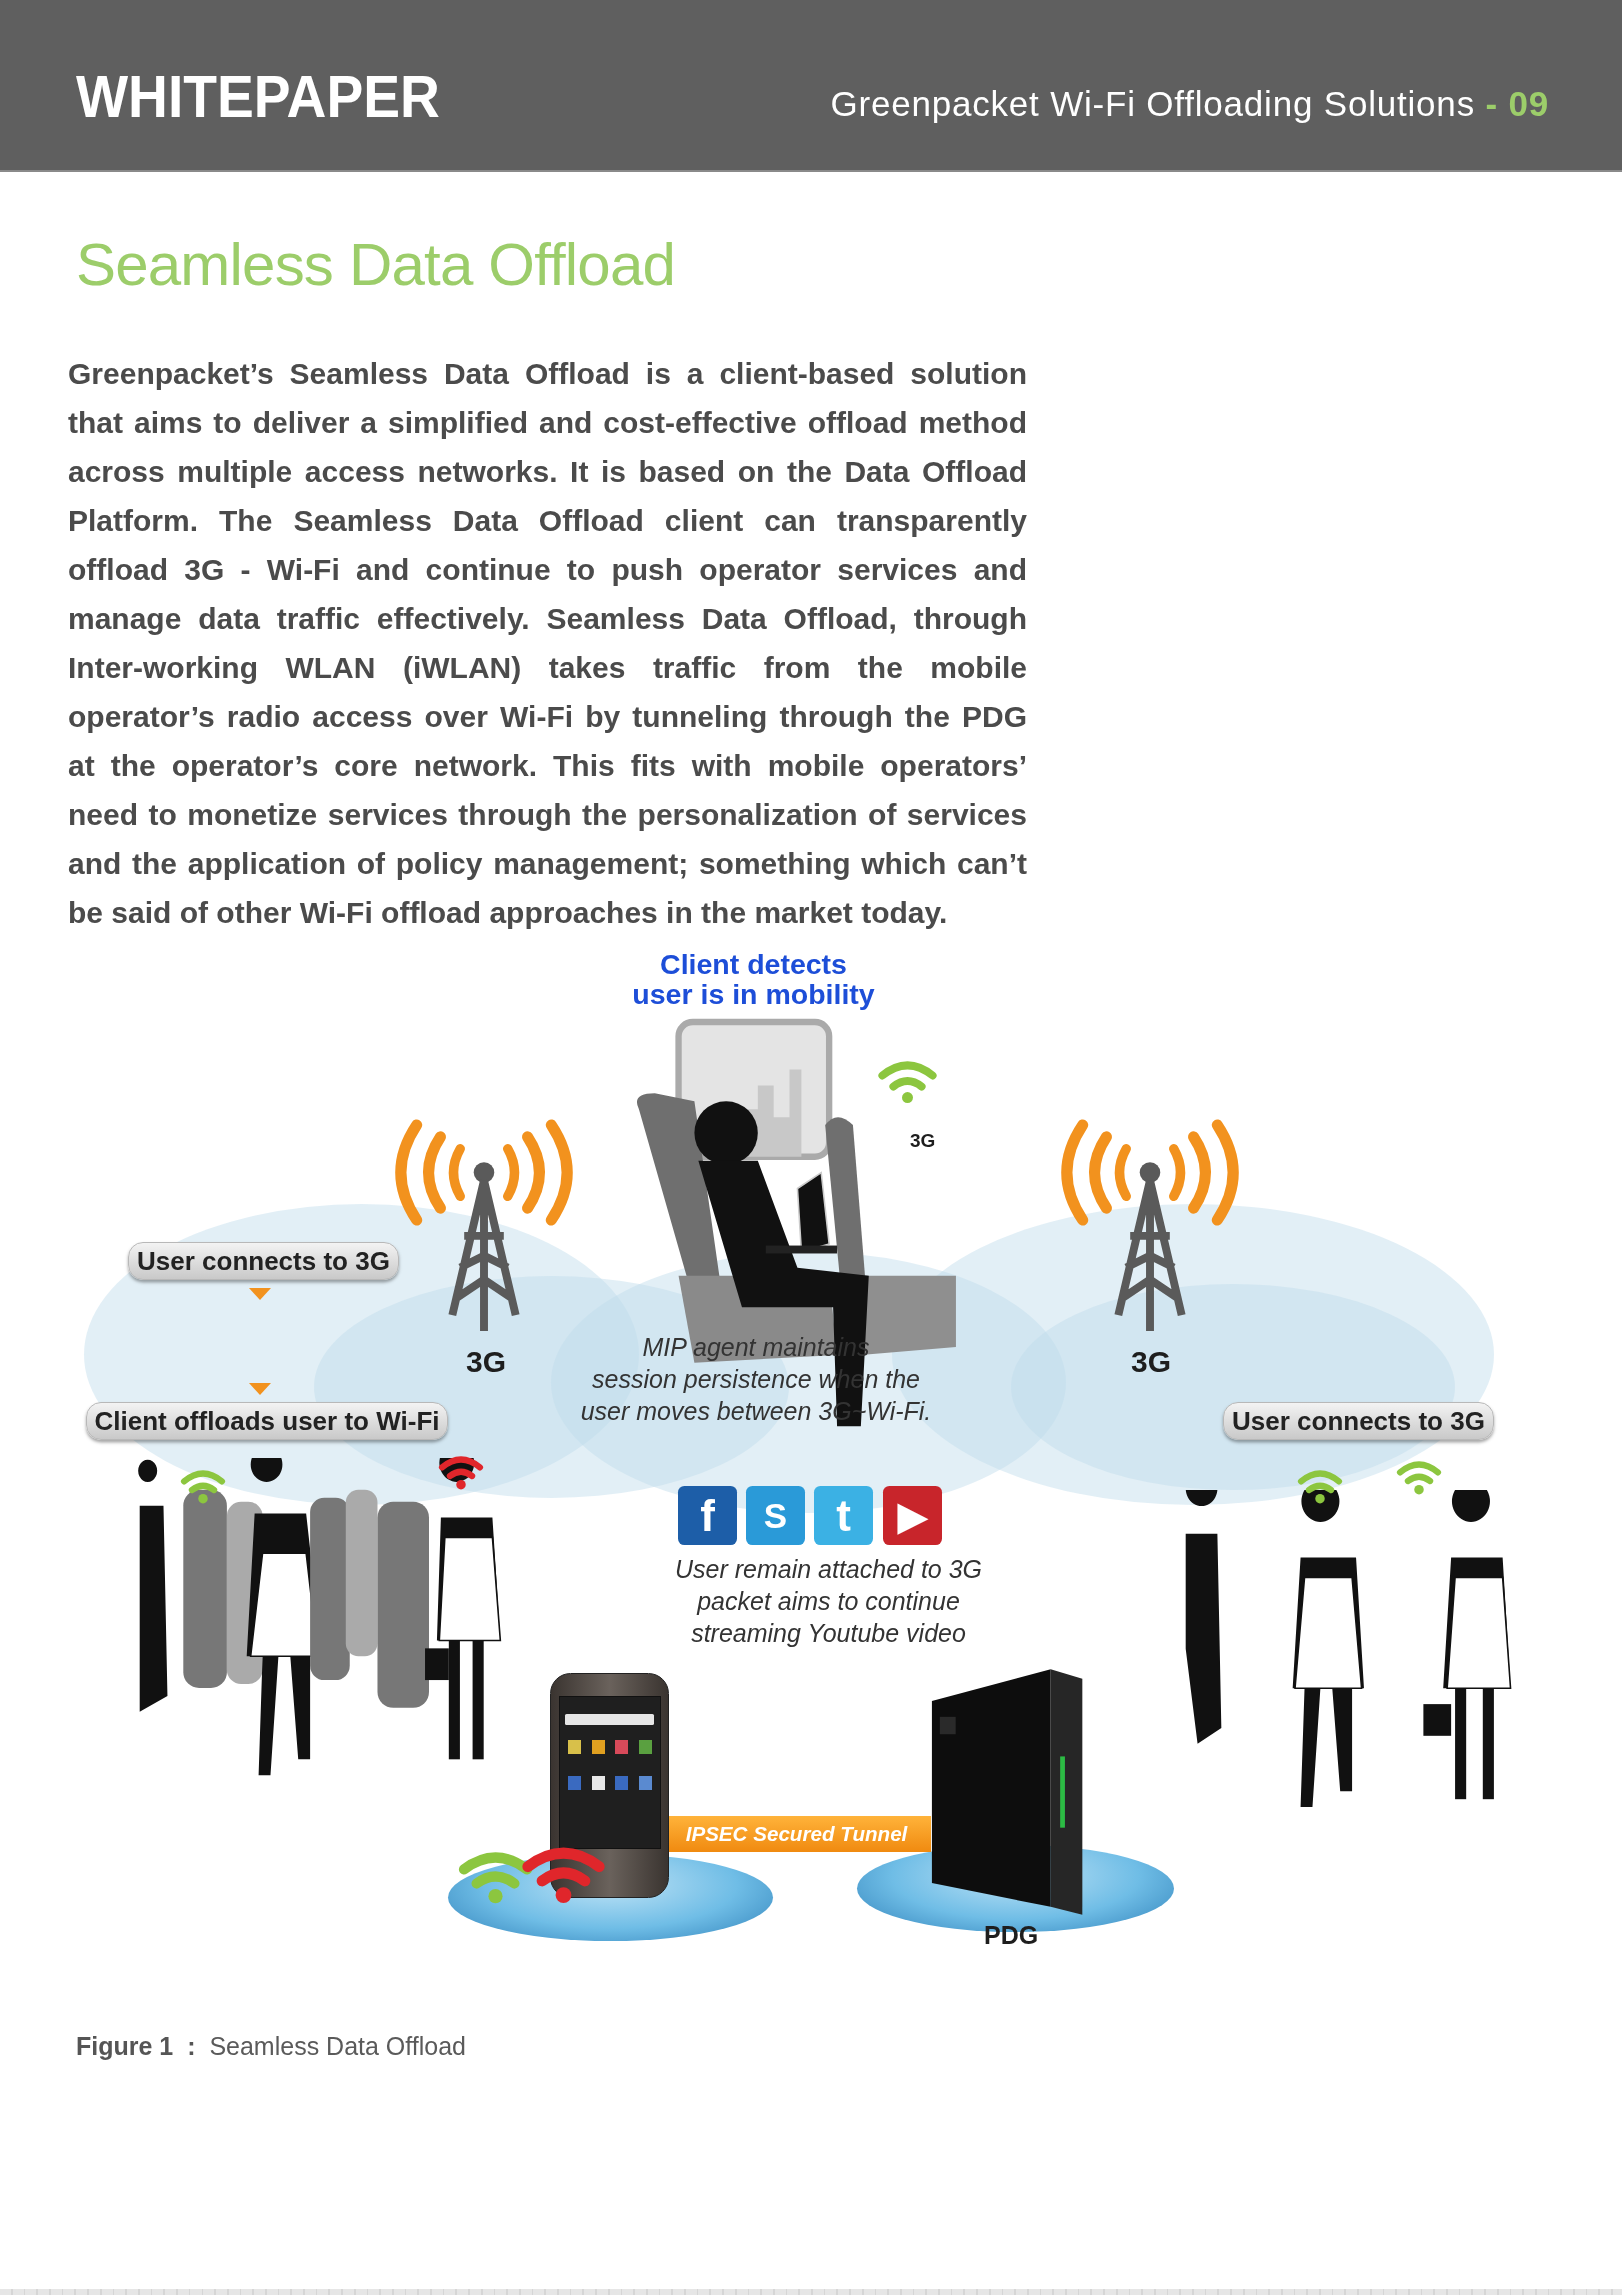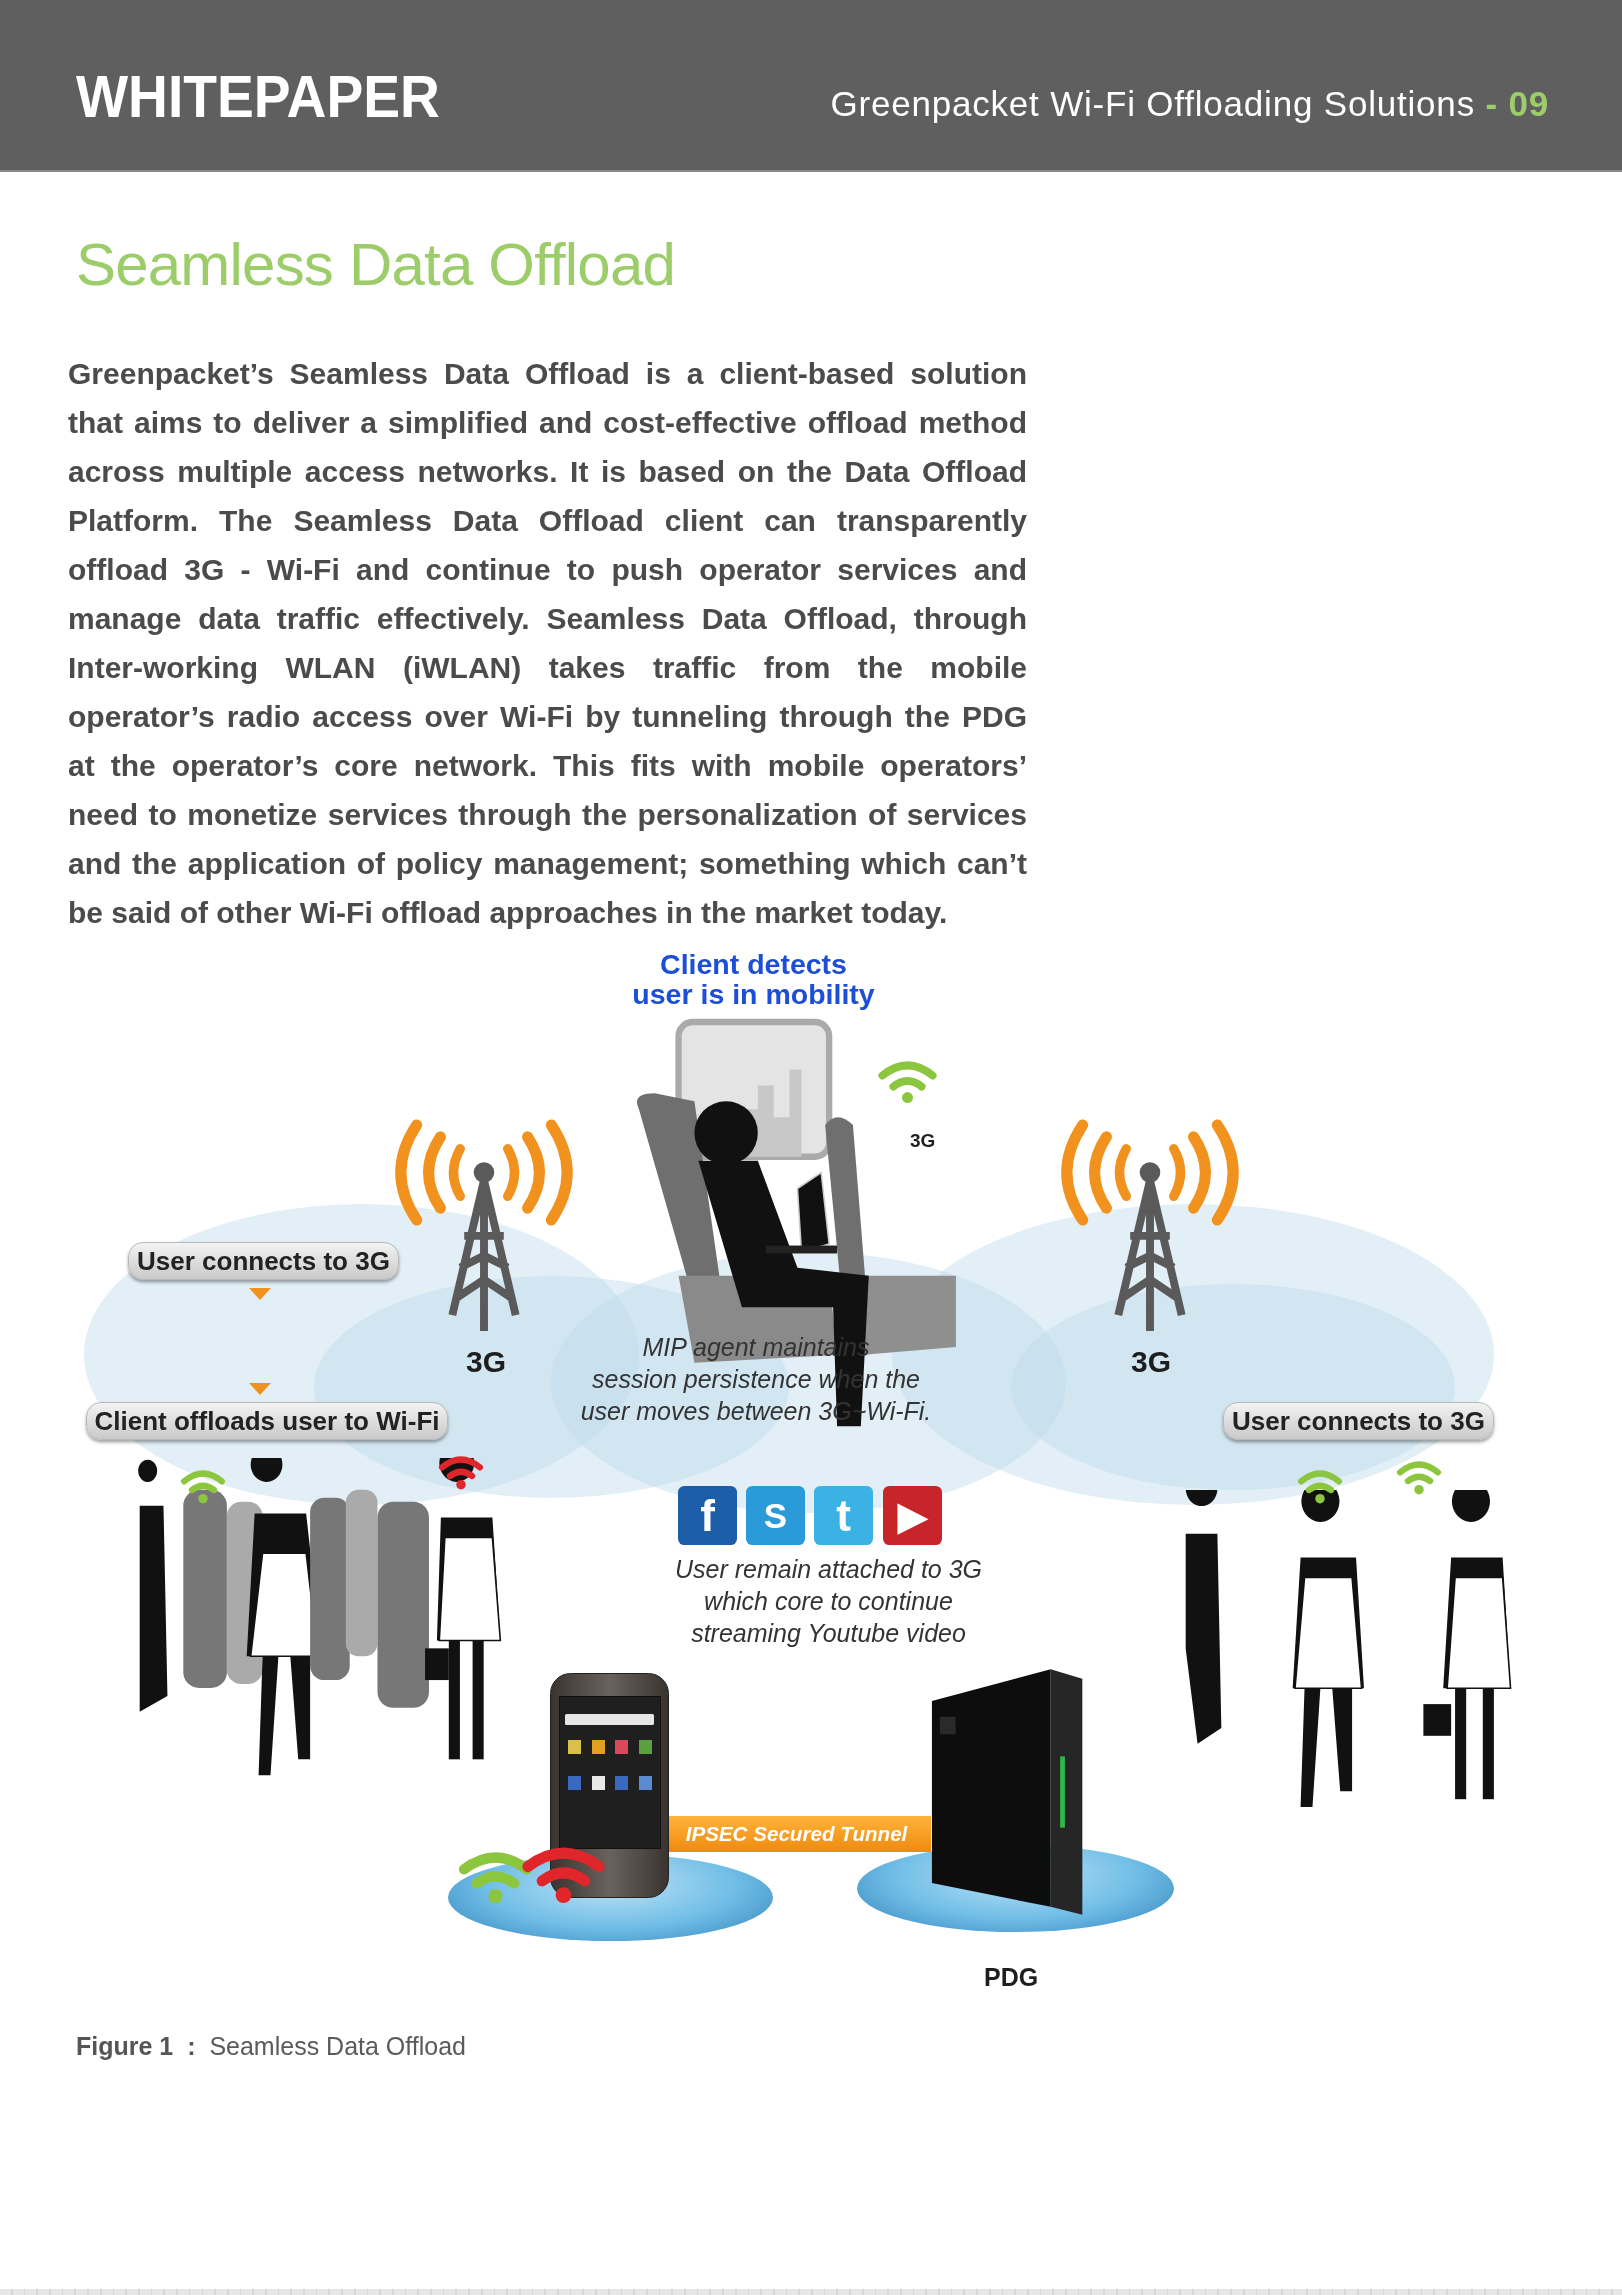--- a/index.html
+++ b/index.html
@@ -112,21 +112,21 @@
     <div>user moves between 3G~Wi-Fi.</div>
   </div>
 
   <div class="app-icon" style="left:602px;top:551px;background:#1d5ea8;">f</div>
   <div class="app-icon" style="left:670px;top:551px;background:#2a9ad8;font-size:35px;">S</div>
   <div class="app-icon" style="left:738px;top:551px;background:#3bb1e4;">t</div>
   <div class="app-icon" style="left:807px;top:551px;background:#c8252b;font-size:38px;">▶</div>
 
   <div class="italic-note" style="left:555px;top:618px;width:349px;">
     <div>User remain attached to 3G</div>
-    <div>which core to continue</div>
+    <div>packet aims to continue</div>
     <div>streaming Youtube video</div>
   </div>
 
   <svg class="fig-abs" style="left:32px;top:523px;" width="428" height="349" viewBox="0 0 540 440">
     <path d="M50 30 a12 14 0 1 1 0.1 0 M40 60 L70 60 L75 300 L40 320 Z" fill="#111"></path>
     <rect x="95" y="40" width="55" height="250" rx="20" fill="#777"></rect>
     <rect x="150" y="55" width="45" height="230" rx="18" fill="#aaa"></rect>
     <path d="M200 30 a20 22 0 1 1 0.1 0 M185 70 L250 70 L270 250 L175 250 Z" fill="#111"></path>
     <path d="M195 120 L250 120 L265 250 L180 250 Z" fill="#fff" stroke="#111" stroke-width="2"></path>
     <path d="M195 250 L215 250 L205 400 L190 400 Z M230 250 L255 250 L255 380 L240 380 Z" fill="#111"></path>
@@ -202,21 +202,21 @@
     <path d="M28 58 Q55 38 82 58" stroke="#e0262b" stroke-width="14" fill="none" stroke-linecap="round"></path>
     <circle cx="55" cy="76" r="10" fill="#e0262b"></circle>
   </svg>
 
   <svg class="fig-abs" style="left:848px;top:734px;" width="190" height="254" viewBox="0 0 240 320">
     <path d="M10 40 L160 0 L160 300 L10 270 Z" fill="#0d0d0d"></path>
     <path d="M160 0 L200 12 L200 310 L160 300 Z" fill="#262626"></path>
     <rect x="172" y="110" width="6" height="90" fill="#2ed64a" opacity="0.85"></rect>
     <rect x="20" y="60" width="20" height="22" fill="#2a2a2a"></rect>
   </svg>
-  <div class="pdg-label" style="left:908px;top:1028px;">PDG</div>
+  <div class="pdg-label" style="left:908px;top:986px;">PDG</div>
 </div>
 
 <div class="caption">
   <b>Figure 1</b>
   &nbsp;<b>:</b>&nbsp;
   <span>Seamless Data Offload</span>
 </div>
 
 <div class="footer-line"></div>
 

